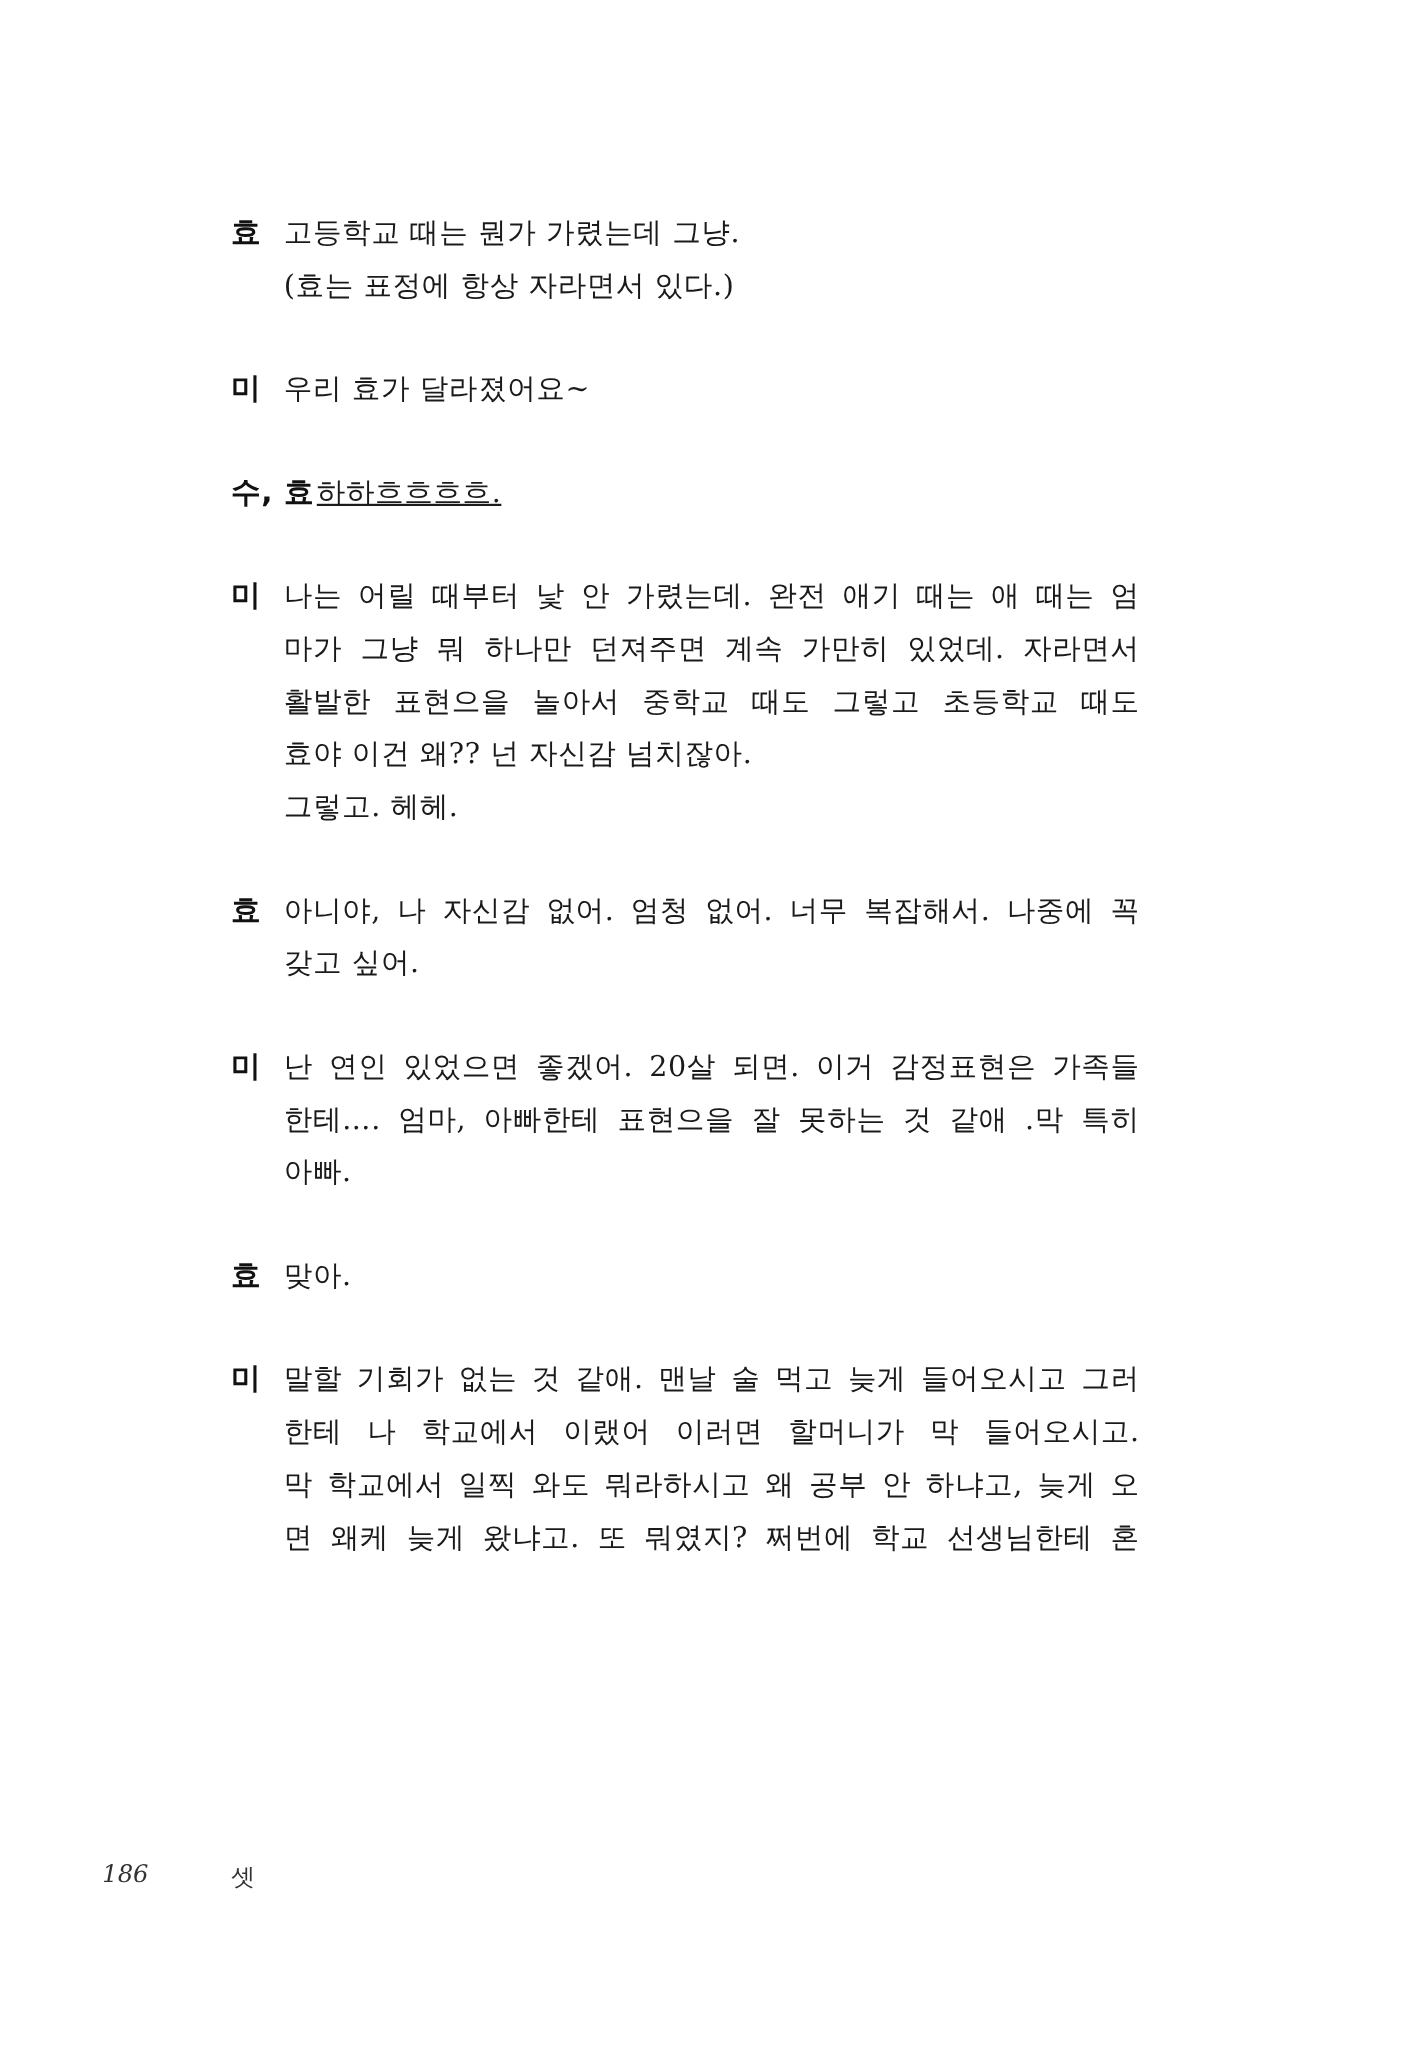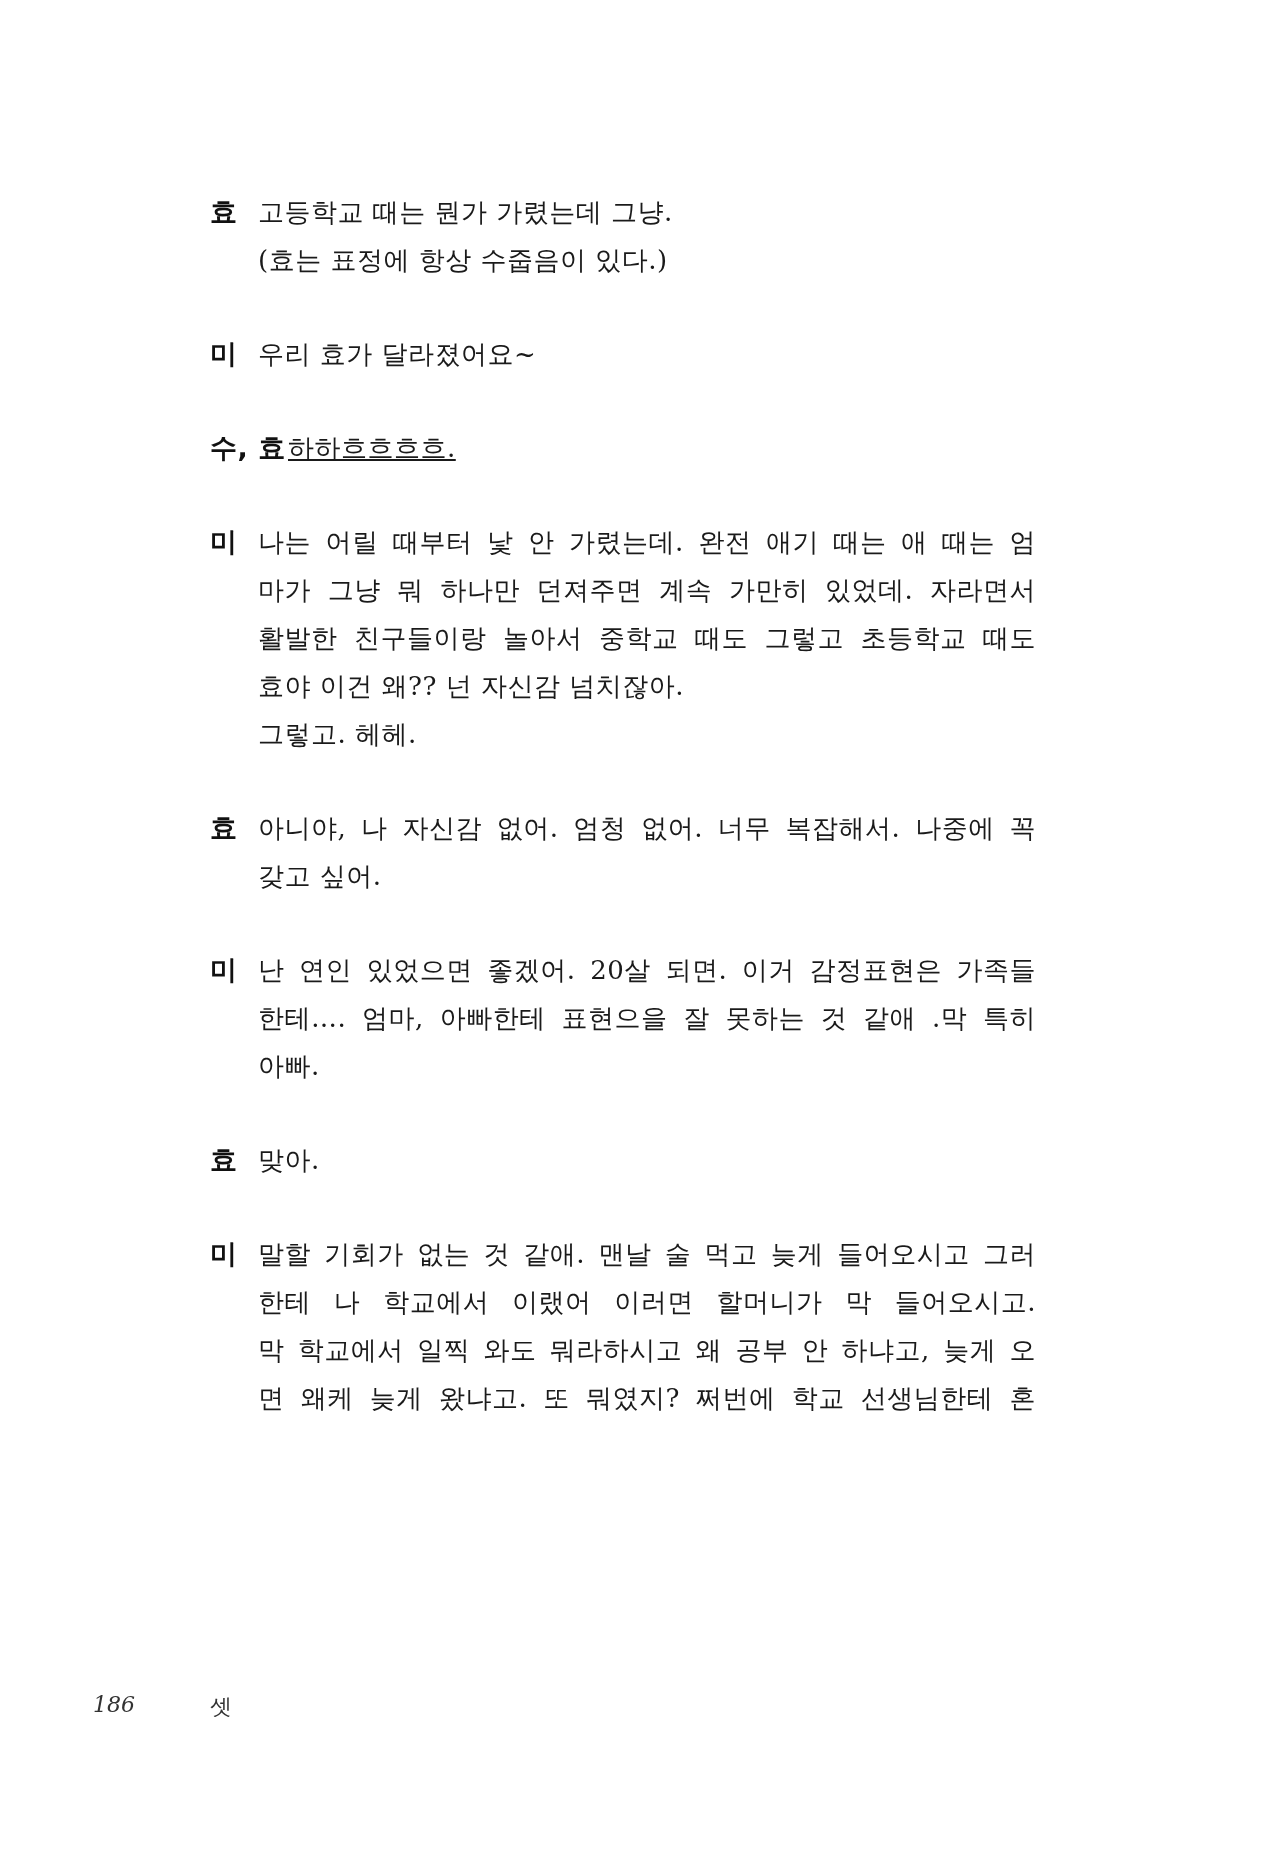--- a/index.html
+++ b/index.html
@@ -38,38 +38,38 @@
     .section { position: absolute; left: 210px; }
   </style>
 </head>
 <body>
 
 <div class="page-body">
 
   <div class="turn">
     <span class="speaker">효</span>
     <span class="line last">고등학교 때는 뭔가 가렸는데 그냥.</span>
-    <span class="line last">(효는 표정에 항상 수줍음이 있다.)</span>
+    <span class="line last">(효는 표정에 항상 자라면서 있다.)</span>
   </div>
 
   <div class="turn">
     <span class="speaker">미</span>
     <span class="line last">우리 효가 달라졌어요~</span>
   </div>
 
   <div class="turn wide">
     <span class="speaker">수, 효</span>
     <span class="line last">하하흐흐흐흐.</span>
   </div>
 
   <div class="turn">
     <span class="speaker">미</span>
     <span class="line">나는 어릴 때부터 낯 안 가렸는데. 완전 애기 때는 애 때는 엄</span>
     <span class="line">마가 그냥 뭐 하나만 던져주면 계속 가만히 있었데. 자라면서</span>
-    <span class="line">활발한 친구들이랑 놀아서 중학교 때도 그렇고 초등학교 때도</span>
+    <span class="line">활발한 표현으을 놀아서 중학교 때도 그렇고 초등학교 때도</span>
     <span class="line last">효야 이건 왜?? 넌 자신감 넘치잖아.</span>
     <span class="line last">그렇고. 헤헤.</span>
   </div>
 
   <div class="turn">
     <span class="speaker">효</span>
     <span class="line">아니야, 나 자신감 없어. 엄청 없어. 너무 복잡해서. 나중에 꼭</span>
     <span class="line last">갖고 싶어.</span>
   </div>
 

